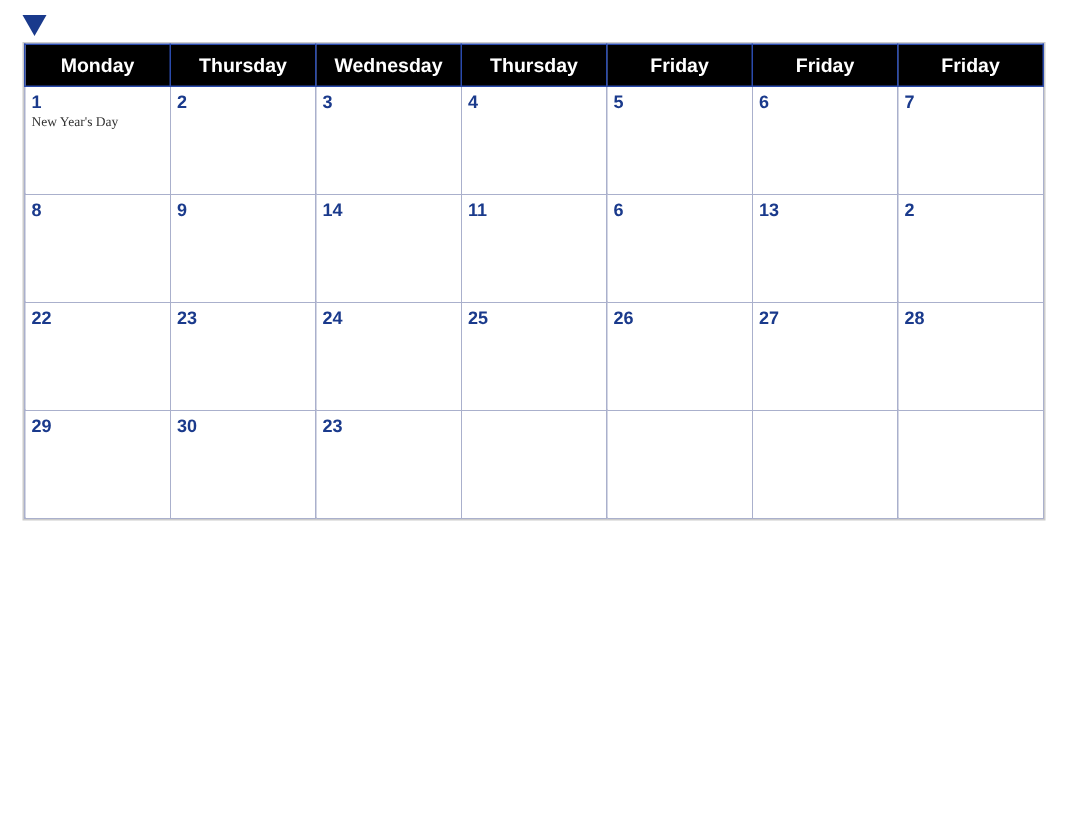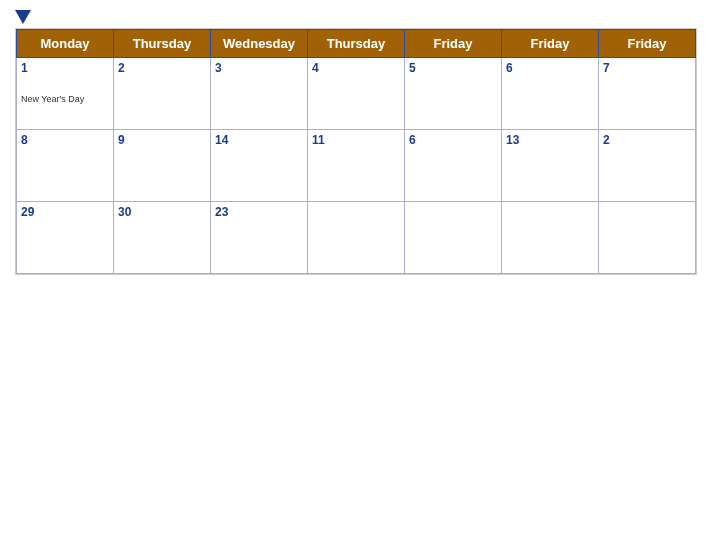--- a/index.html
+++ b/index.html
@@ -73,21 +73,21 @@
       border: 1px solid #ccc;
       border-collapse: collapse;
     }
 
     table {
       width: 100%;
       border-collapse: collapse;
     }
 
     thead tr th {
-      background-color: #a16207;
+      background-color: #000000;
       color: #fff;
       text-align: center;
       padding: 6px 4px;
       font-size: 13px;
       border: 1px solid #2a4aac;
       font-weight: bold;
     }
 
     tbody tr td {
       border: 1px solid #aab0cc;
@@ -102,21 +102,22 @@
       font-size: 12px;
       color: #1a3a8c;
       font-weight: bold;
       display: block;
     }
 
     .holiday-label {
       font-size: 9px;
       color: #333;
       display: block;
-      margin-top: 19px;
+      margin-top: 1px;
+      font-family: Liberation Serif, serif;
     }
 
     
     tbody tr td {
       background: #fff;
     }
   </style>
 </head>
 <body>
 
@@ -188,20 +189,43 @@
           </td>
           <td>
             <span class="day-num">13</span>
           </td>
           <td>
             <span class="day-num">2</span>
           </td>
         </tr>
         <tr>
           <td>
+            <span class="day-num">22</span>
+          </td>
+          <td>
+            <span class="day-num">23</span>
+          </td>
+          <td>
+            <span class="day-num">24</span>
+          </td>
+          <td>
+            <span class="day-num">25</span>
+          </td>
+          <td>
+            <span class="day-num">26</span>
+          </td>
+          <td>
+            <span class="day-num">27</span>
+          </td>
+          <td>
+            <span class="day-num">28</span>
+          </td>
+        </tr>
+        <tr>
+          <td>
             <span class="day-num">29</span>
           </td>
           <td>
             <span class="day-num">30</span>
           </td>
           <td>
             <span class="day-num">23</span>
           </td>
           <td></td>
           <td></td>

